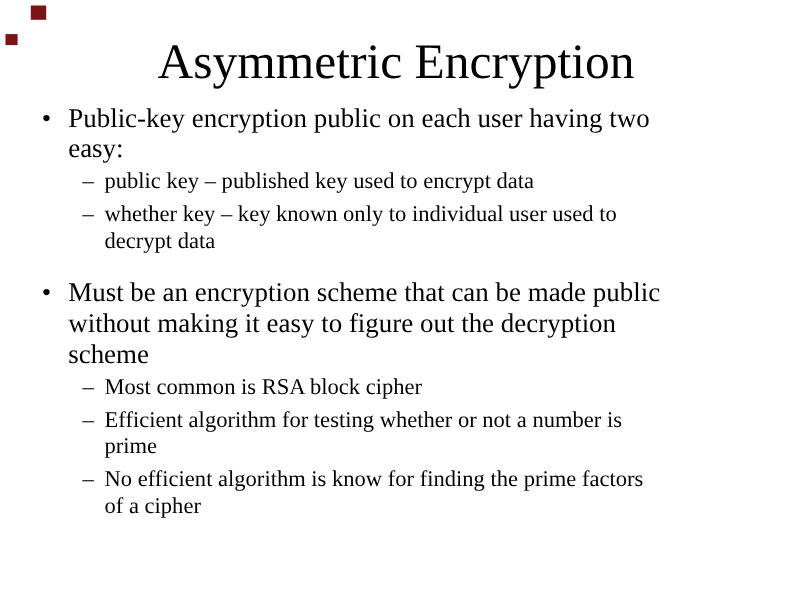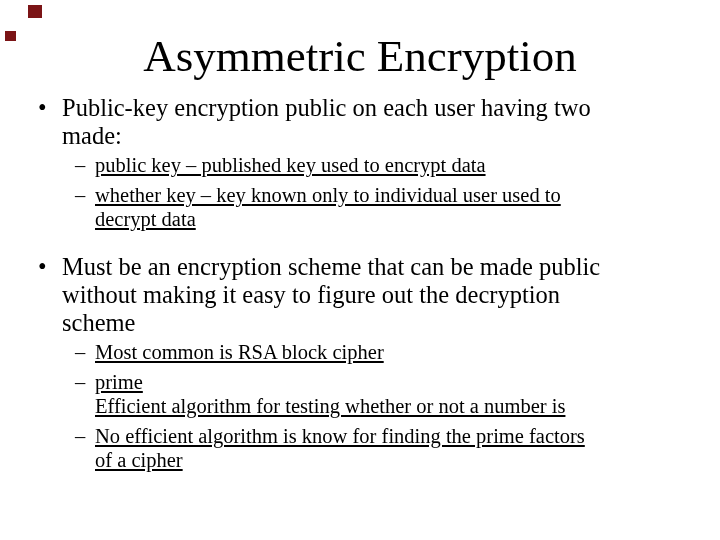--- a/index.html
+++ b/index.html
@@ -42,39 +42,39 @@
     display:flex;
     padding-left:75px;
     font-size:20.5px;
     line-height:24px;
     margin-bottom:6px;
   }
   .s-marker{
     flex:0 0 20px;
     width:20px;
   }
-  .s-text .line{white-space:nowrap;text-decoration:underline;}
+  .s-text .line{white-space:nowrap;}
 </style>
 </head>
 <body>
 
 <div class="slide">
 
   <div class="corner-marker marker-1" style="background: rgb(123, 20, 22);"></div>
   <div class="corner-marker marker-2" style="background: rgb(123, 20, 22);"></div>
 
   <h1 class="title">Asymmetric Encryption</h1>
 
   <div class="content">
 
     <div class="bullet first">
       <span class="b-marker">•</span>
       <div class="b-text">
         <div class="line">Public-key encryption public on each user having two</div>
-        <div class="line">made:</div>
+        <div class="line">easy:</div>
       </div>
     </div>
 
     <div class="sublist">
       <div class="sub">
         <span class="s-marker">–</span>
         <div class="s-text">
           <div class="line">public key – published key used to encrypt data</div>
         </div>
       </div>
@@ -99,22 +99,22 @@
     <div class="sublist">
       <div class="sub">
         <span class="s-marker">–</span>
         <div class="s-text">
           <div class="line">Most common is RSA block cipher</div>
         </div>
       </div>
       <div class="sub">
         <span class="s-marker">–</span>
         <div class="s-text">
+          <div class="line">Efficient algorithm for testing whether or not a number is</div>
           <div class="line">prime</div>
-          <div class="line">Efficient algorithm for testing whether or not a number is</div>
         </div>
       </div>
       <div class="sub">
         <span class="s-marker">–</span>
         <div class="s-text">
           <div class="line">No efficient algorithm is know for finding the prime factors</div>
           <div class="line">of a cipher</div>
         </div>
       </div>
     </div>

